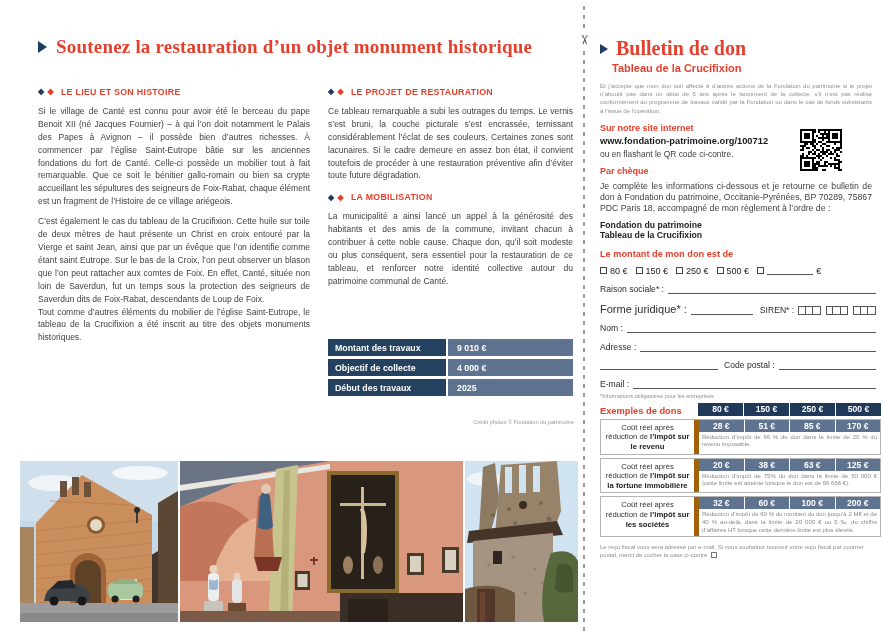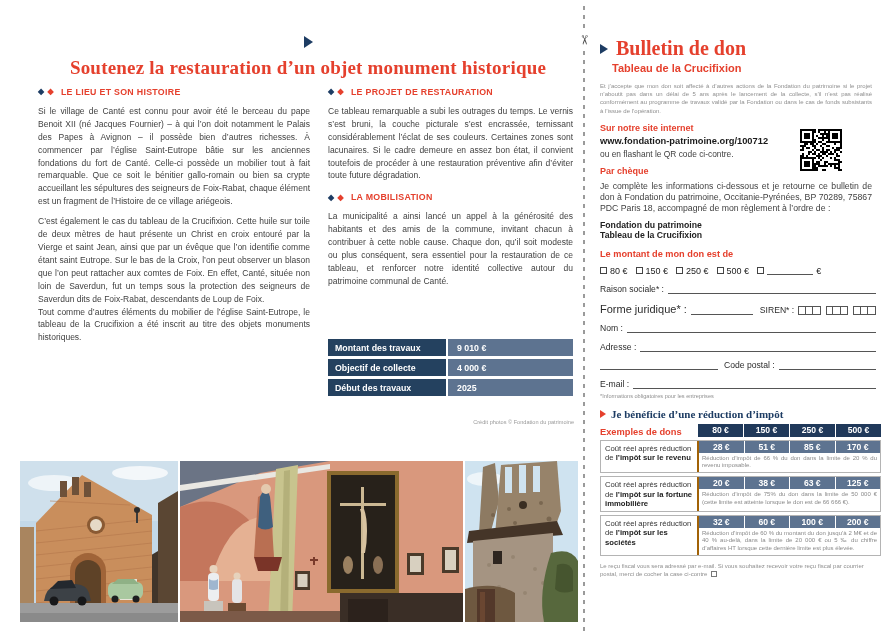--- a/index.html
+++ b/index.html
@@ -2,21 +2,21 @@
 <html lang="fr"><head>
 <meta charset="utf-8">
 <style>
   * { margin:0; padding:0; box-sizing:border-box; }
   body { font-family:"Liberation Sans", sans-serif; background:#ffffff; }
   .page { position:relative; width:884px; height:637px; background:#fff; overflow:hidden; }
 
   
   .main-title { position:absolute; left:38px; top:36px; width:540px;
     font-family:"Liberation Serif", serif; font-weight:bold; font-size:19px;
-    color:#e5402d; letter-spacing:.2px; display:flex; align-items:center; gap:9px;flex-direction:column; }
+    color:#e5402d; letter-spacing:.2px; display:flex; align-items:center; gap:9px; }
   .tri { display:inline-block; width:0; height:0; border-style:solid; }
   .tri-navy-lg { border-width:6px 0 6px 9px; border-color:transparent transparent transparent #1d3c63; }
   .tri-navy-md { border-width:5px 0 5px 8px; border-color:transparent transparent transparent #1d3c63; }
   .tri-red-sm  { border-width:4px 0 4px 6px; border-color:transparent transparent transparent #e5402d; }
 
   .col { position:absolute; top:86px; font-size:8.5px; line-height:12.9px; color:#3f3f3f; text-align:justify; }
   .col1 { left:38px;  width:272px; }
   .col2 { left:328px; width:245px; }
   .sec-head { display:flex; align-items:center; gap:3px; font-weight:bold; font-size:8.8px;
     color:#e5402d; letter-spacing:.3px; margin-bottom:6px; }
@@ -89,22 +89,22 @@
   .b-reduc-h { margin-top:9px; display:flex; align-items:center; gap:5px;
     font-family:"Liberation Serif", serif; font-weight:bold; font-size:11px; color:#1d3c63; }
 
   .tax-table { margin-top:4px; width:281px; font-size:8.6px; }
   .tax-head { display:flex; align-items:flex-end; }
   .tax-corner { width:98px; font-weight:bold; font-size:9.3px; color:#e5402d; }
   .tax-cols { flex:1; display:flex; gap:1px; }
   .tax-cols span { flex:1; background:#20395a; color:#fff; font-weight:bold; text-align:center;
     height:13px; line-height:13px; }
   .tax-row { display:flex; border:1px solid #b4b4b4; margin-top:3px; }
-  .tax-row-label { width:98px; border-right:2px solid #a16207; padding:3px 4px 2px 4px;
-    font-size:7.7px; line-height:9.6px; color:#333; }
+  .tax-row-label { width:98px; border-right:5px solid #a16207; padding:3px 4px 2px 4px;
+    font-size:7.7px; line-height:9.6px; color:#333;text-align:center; }
   .tax-row-label b { color:#222; }
   .tax-row-right { flex:1; display:flex; flex-direction:column; }
   .tax-vals { display:flex; gap:1px; }
   .tax-vals span { flex:1; background:#5d7390; color:#fff; font-weight:bold; text-align:center;
     height:12px; line-height:12px; }
   .tax-note { padding:2px 3px 2px 3px; font-size:6px; line-height:7.6px; color:#8a8a8a; text-align:justify; }
 
   .receipt-note { margin-top:6px; width:272px; font-size:6px; line-height:8.2px; color:#8f8f8f; }
   .cb-mini { display:inline-block; width:6px; height:6px; border:1px solid #777; vertical-align:-1px; margin-left:2px; }
 </style>
@@ -521,24 +521,20 @@
       <span class="fline fixed" style="width:118px; margin-left:0;"></span>
       <span class="flabel" style="margin-left:6px;">Code postal :</span>
       <span class="fline"></span>
     </div>
     <div class="form-row">
       <span class="flabel">E-mail :</span>
       <span class="fline"></span>
     </div>
     <div class="footnote">*Informations obligatoires pour les entreprises</div>
 
-    <div class="b-reduc-h">
-      <span class="tri tri-red-sm"></span>
-      <span>Je bénéficie d’une réduction d’impôt</span>
-    </div>
 
     <div class="tax-table">
       <div class="tax-head">
         <span class="tax-corner">Exemples de dons</span>
         <span class="tax-cols">
           <span>80 €</span>
           <span>150 €</span>
           <span>250 €</span>
           <span>500 €</span>
         </span>

